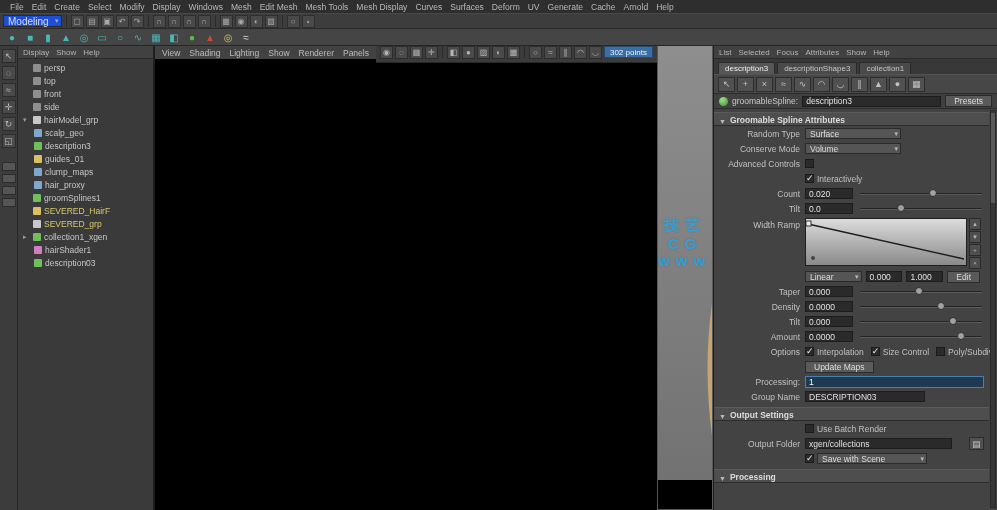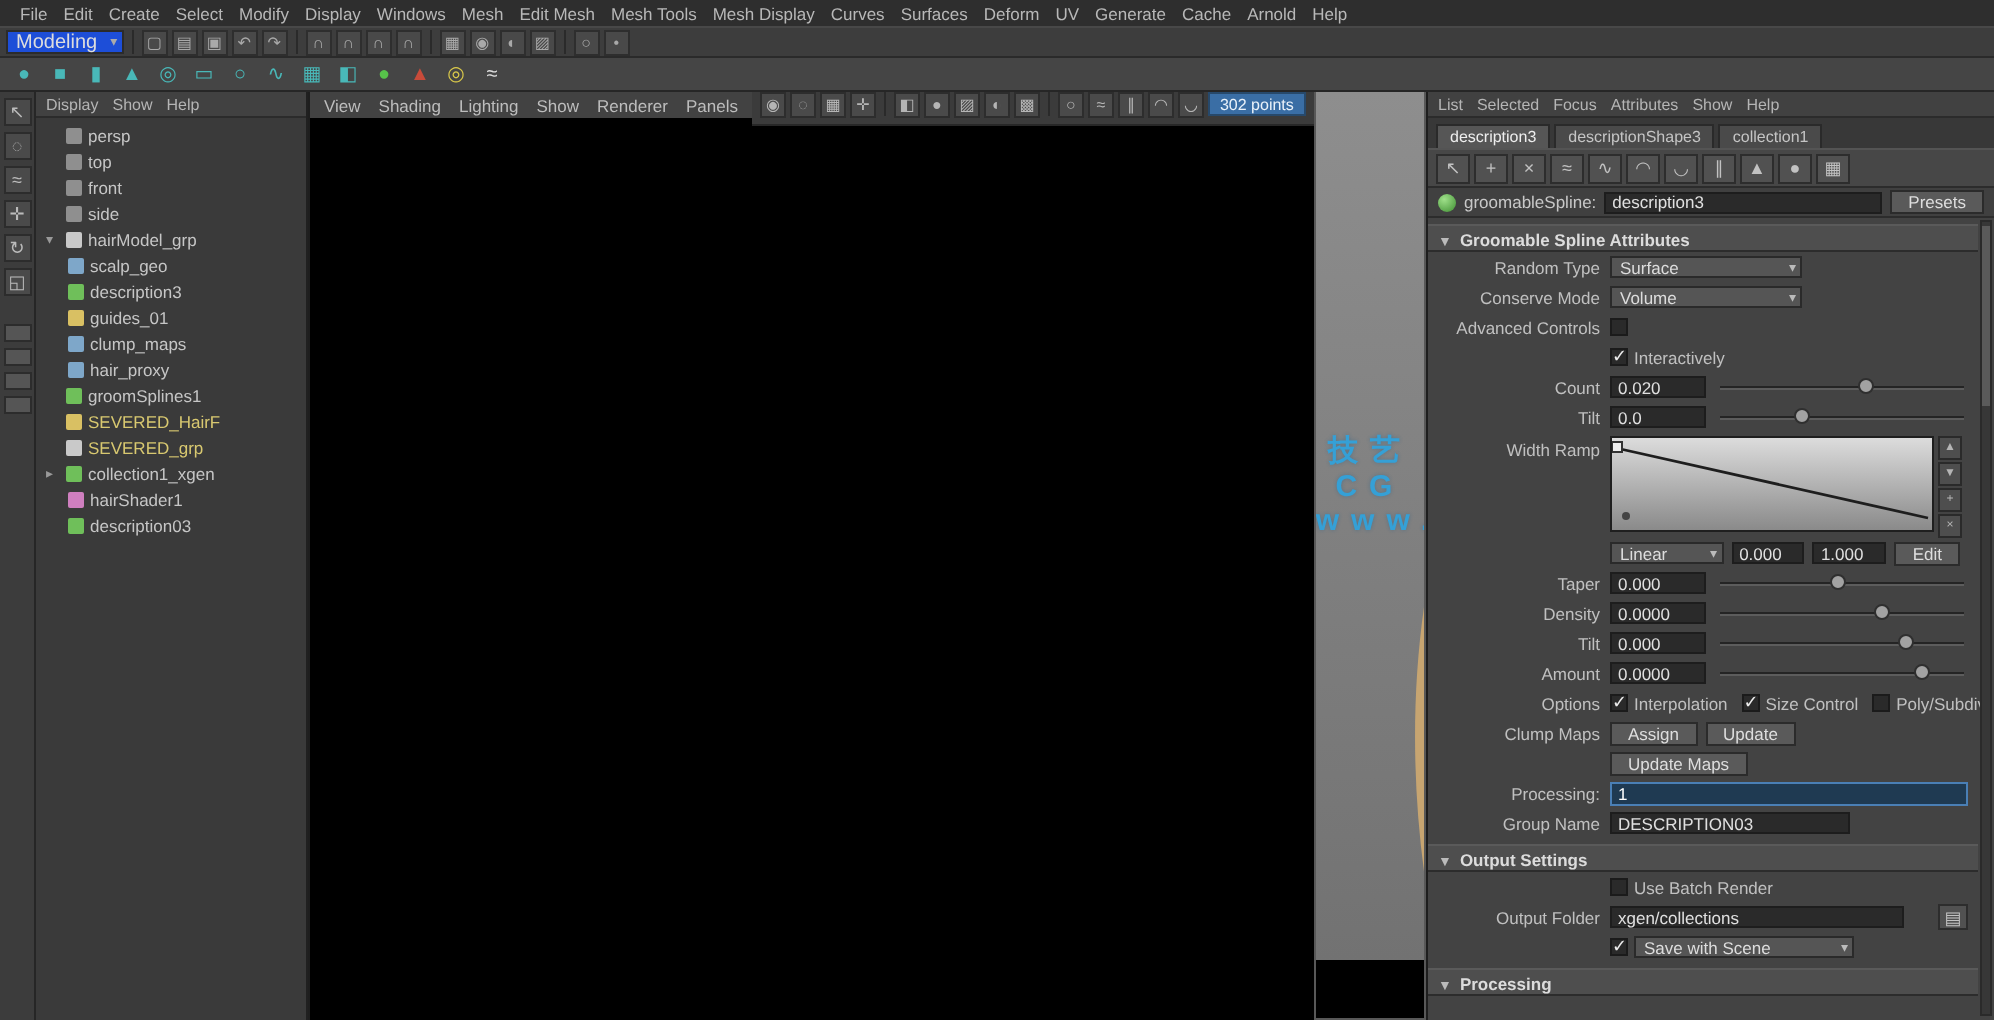--- a/index.html
+++ b/index.html
@@ -486,25 +486,20 @@
         <div class="frow">
           <span class="lbl">Options</span>
           <span class="cb checked"></span>
           <span class="optlbl">Interpolation</span>
           <span class="cb checked"></span>
           <span class="optlbl">Size Control</span>
           <span class="cb"></span>
           <span class="optlbl">Poly/Subdiv</span>
         </div>
         <div class="frow">
-          <span class="lbl">Clump Maps</span>
-          <div class="btn">Assign</div>
-          <div class="btn">Update</div>
-        </div>
-        <div class="frow">
           <span class="lbl"></span>
           <div class="btn">Update Maps</div>
         </div>
 
         <div class="frow">
           <span class="lbl">Processing:</span>
           <div class="bluefield">1</div>
         </div>
         <div class="frow">
           <span class="lbl">Group Name</span>

